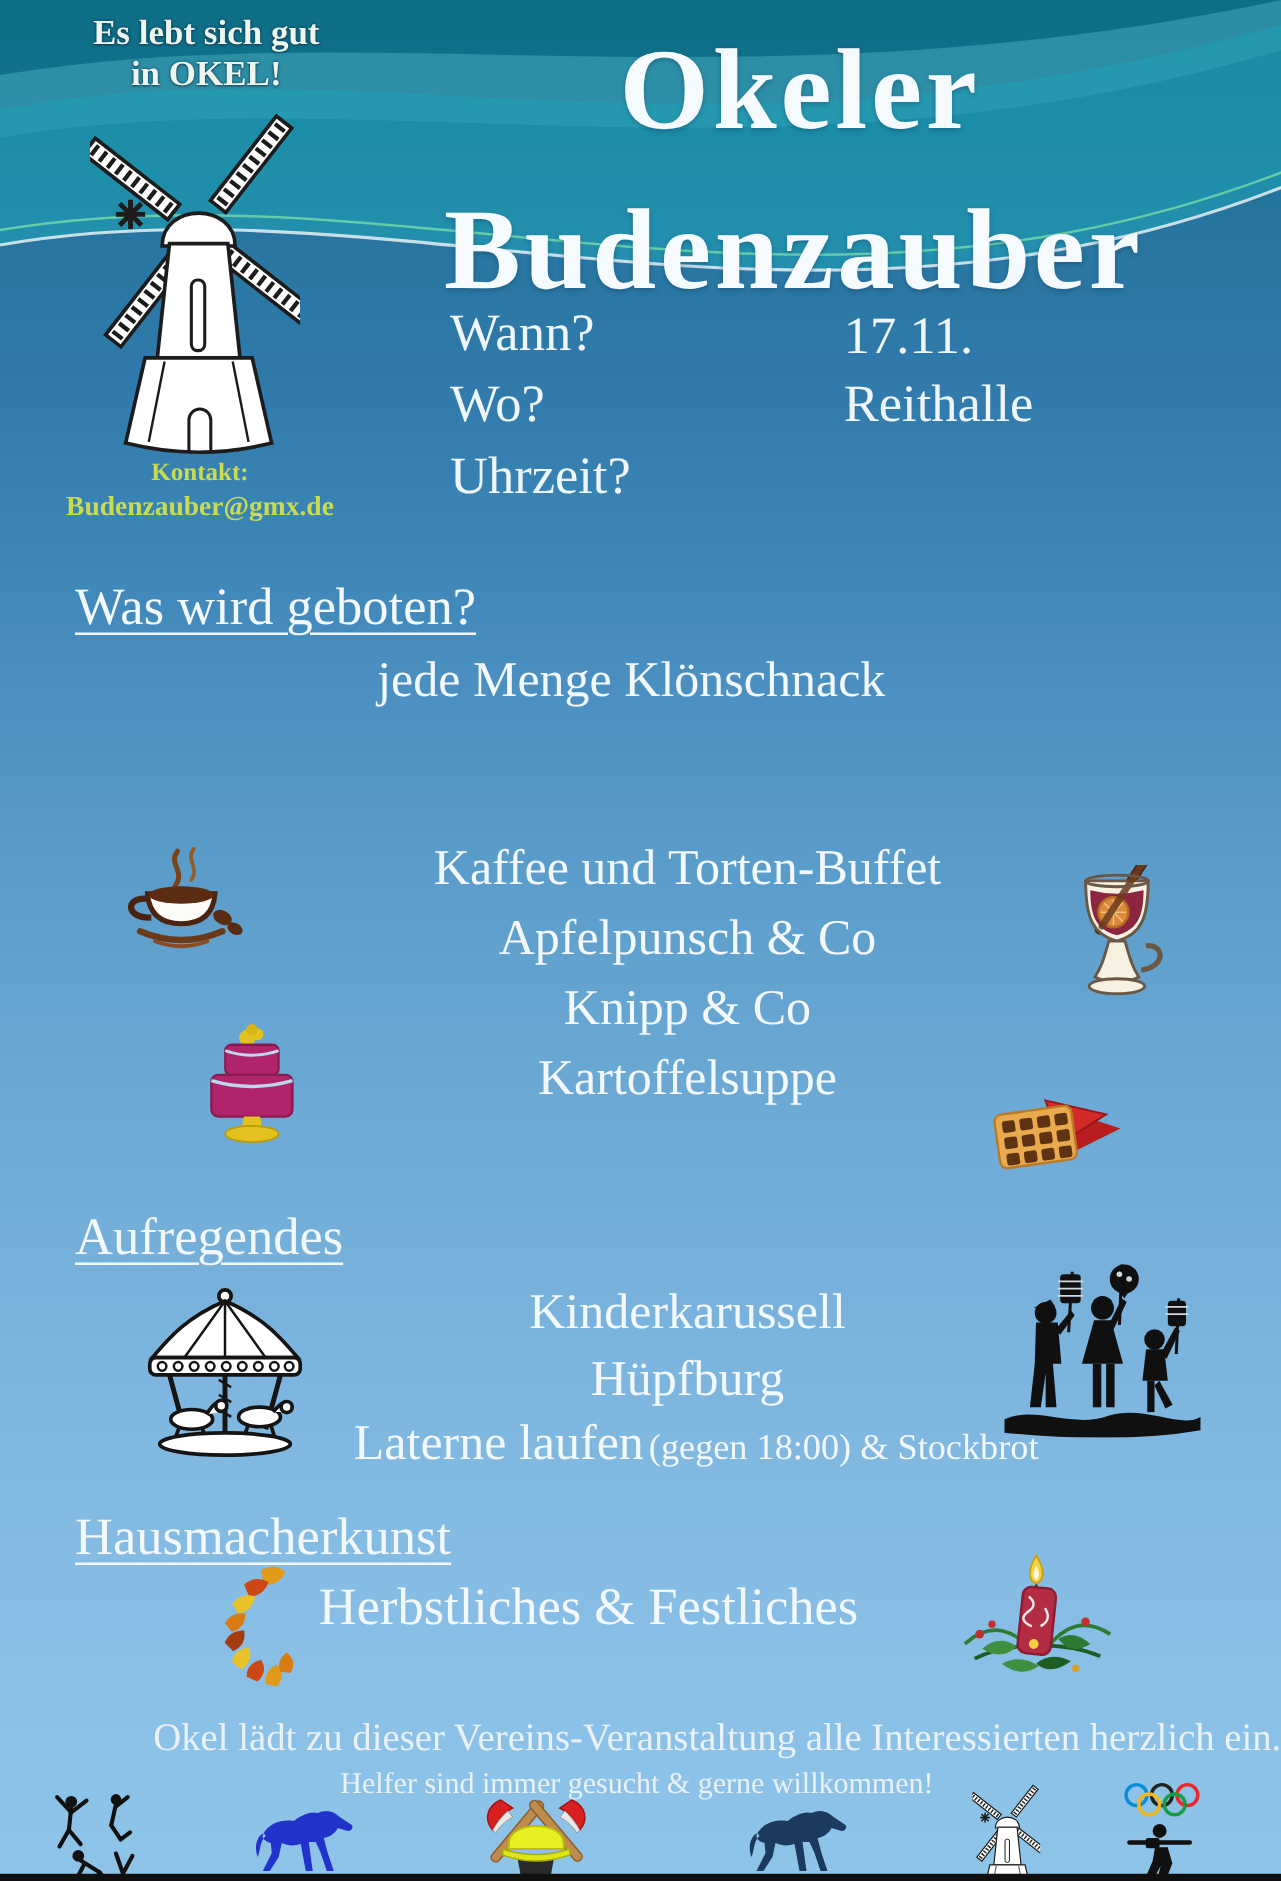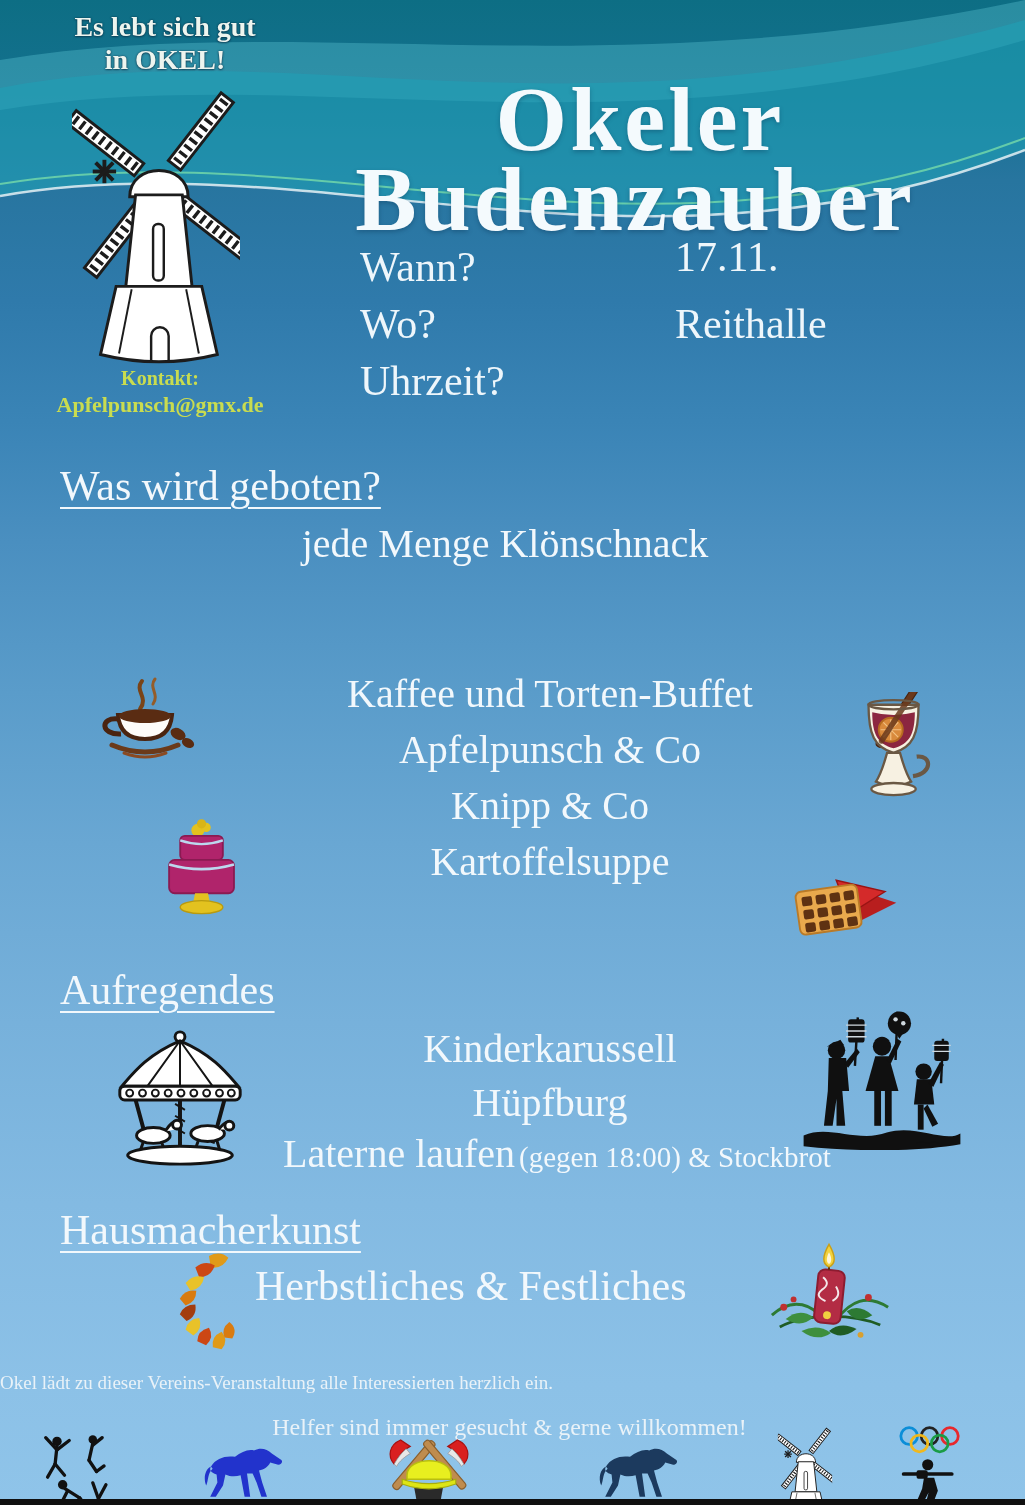--- a/index.html
+++ b/index.html
@@ -20,21 +20,21 @@
   .center{text-align:center;}
   .nowrap{white-space:nowrap;}
   .motto{
     font-size:28px;font-weight:bold;line-height:1.18;text-align:center;
     color:#edf5ef;text-shadow:0 0 2px rgba(12,44,66,.85),0 1px 2px rgba(12,44,66,.6);
   }
   .contact{font-weight:bold;text-align:center;line-height:1.25;}
   .title{font-size:92px;font-weight:bold;letter-spacing:3px;color:#f4fafd;text-align:center;
          text-shadow:0 2px 4px rgba(10,50,80,.35);}
   .qa-q,.qa-a{font-size:42px;color:#eef6fb;}
-  .footer-line1{font-size:19px;color:#e9f2f8;text-align:left;width:1025px;}
+  .footer-line1{font-size:31px;color:#e9f2f8;text-align:right;width:1025px;}
   .footer-line2{font-size:24px;color:#e9f2f8;text-align:center;width:1019px;}
   .note{font-size:29px;}
   .bottom-bar{position:absolute;left:0;bottom:0;width:1025px;height:6px;background:#101010;}
   svg{display:block;}
 </style>
 </head>
 <body>
 
 <div class="poster">
 
@@ -90,28 +90,28 @@
     <div>Es lebt sich gut</div>
     <div>in OKEL!</div>
   </div>
 
   <svg class="abs" style="left:72px;top:80px" width="168" height="292">
       <use href="#windmill-sym"></use>
     </svg>
 
   <div class="abs contact" style="left:25px;top:366px;width:270px;color:#c9dc4f;">
     <div style="font-size:20px;">Kontakt:</div>
-    <div style="font-size:22px;">Apfelpunsch@gmx.de</div>
-  </div>
-
-  <div class="abs title" style="left:310px;top:18px;width:660px;margin-top:48px;">Okeler</div>
+    <div style="font-size:22px;">Budenzauber@gmx.de</div>
+  </div>
+
+  <div class="abs title" style="left:310px;top:18px;width:660px;">Okeler</div>
   <div class="abs title" style="left:240px;top:146px;width:790px;">Budenzauber</div>
 
   <div class="abs qa-q" style="left:360px;top:243px;">Wann?</div>
-  <div class="abs qa-a" style="left:675px;top:233px;">17.11.</div>
+  <div class="abs qa-a" style="left:675px;top:245px;">17.11.</div>
   <div class="abs qa-q" style="left:360px;top:300px;">Wo?</div>
   <div class="abs qa-a" style="left:675px;top:300px;">Reithalle</div>
   <div class="abs qa-q" style="left:360px;top:357px;">Uhrzeit?</div>
 
   <div class="abs heading" style="left:60px;top:462px;">Was wird geboten?</div>
   <div class="abs body-line center" style="left:130px;top:520px;width:750px;">jede Menge Klönschnack</div>
 
   <div class="abs center" style="left:230px;top:666px;width:640px;font-size:40px;line-height:56px;color:#f2f8fc;text-align:center;">
     <div>Kaffee und Torten-Buffet</div>
     <div>Apfelpunsch &amp; Co</div>

